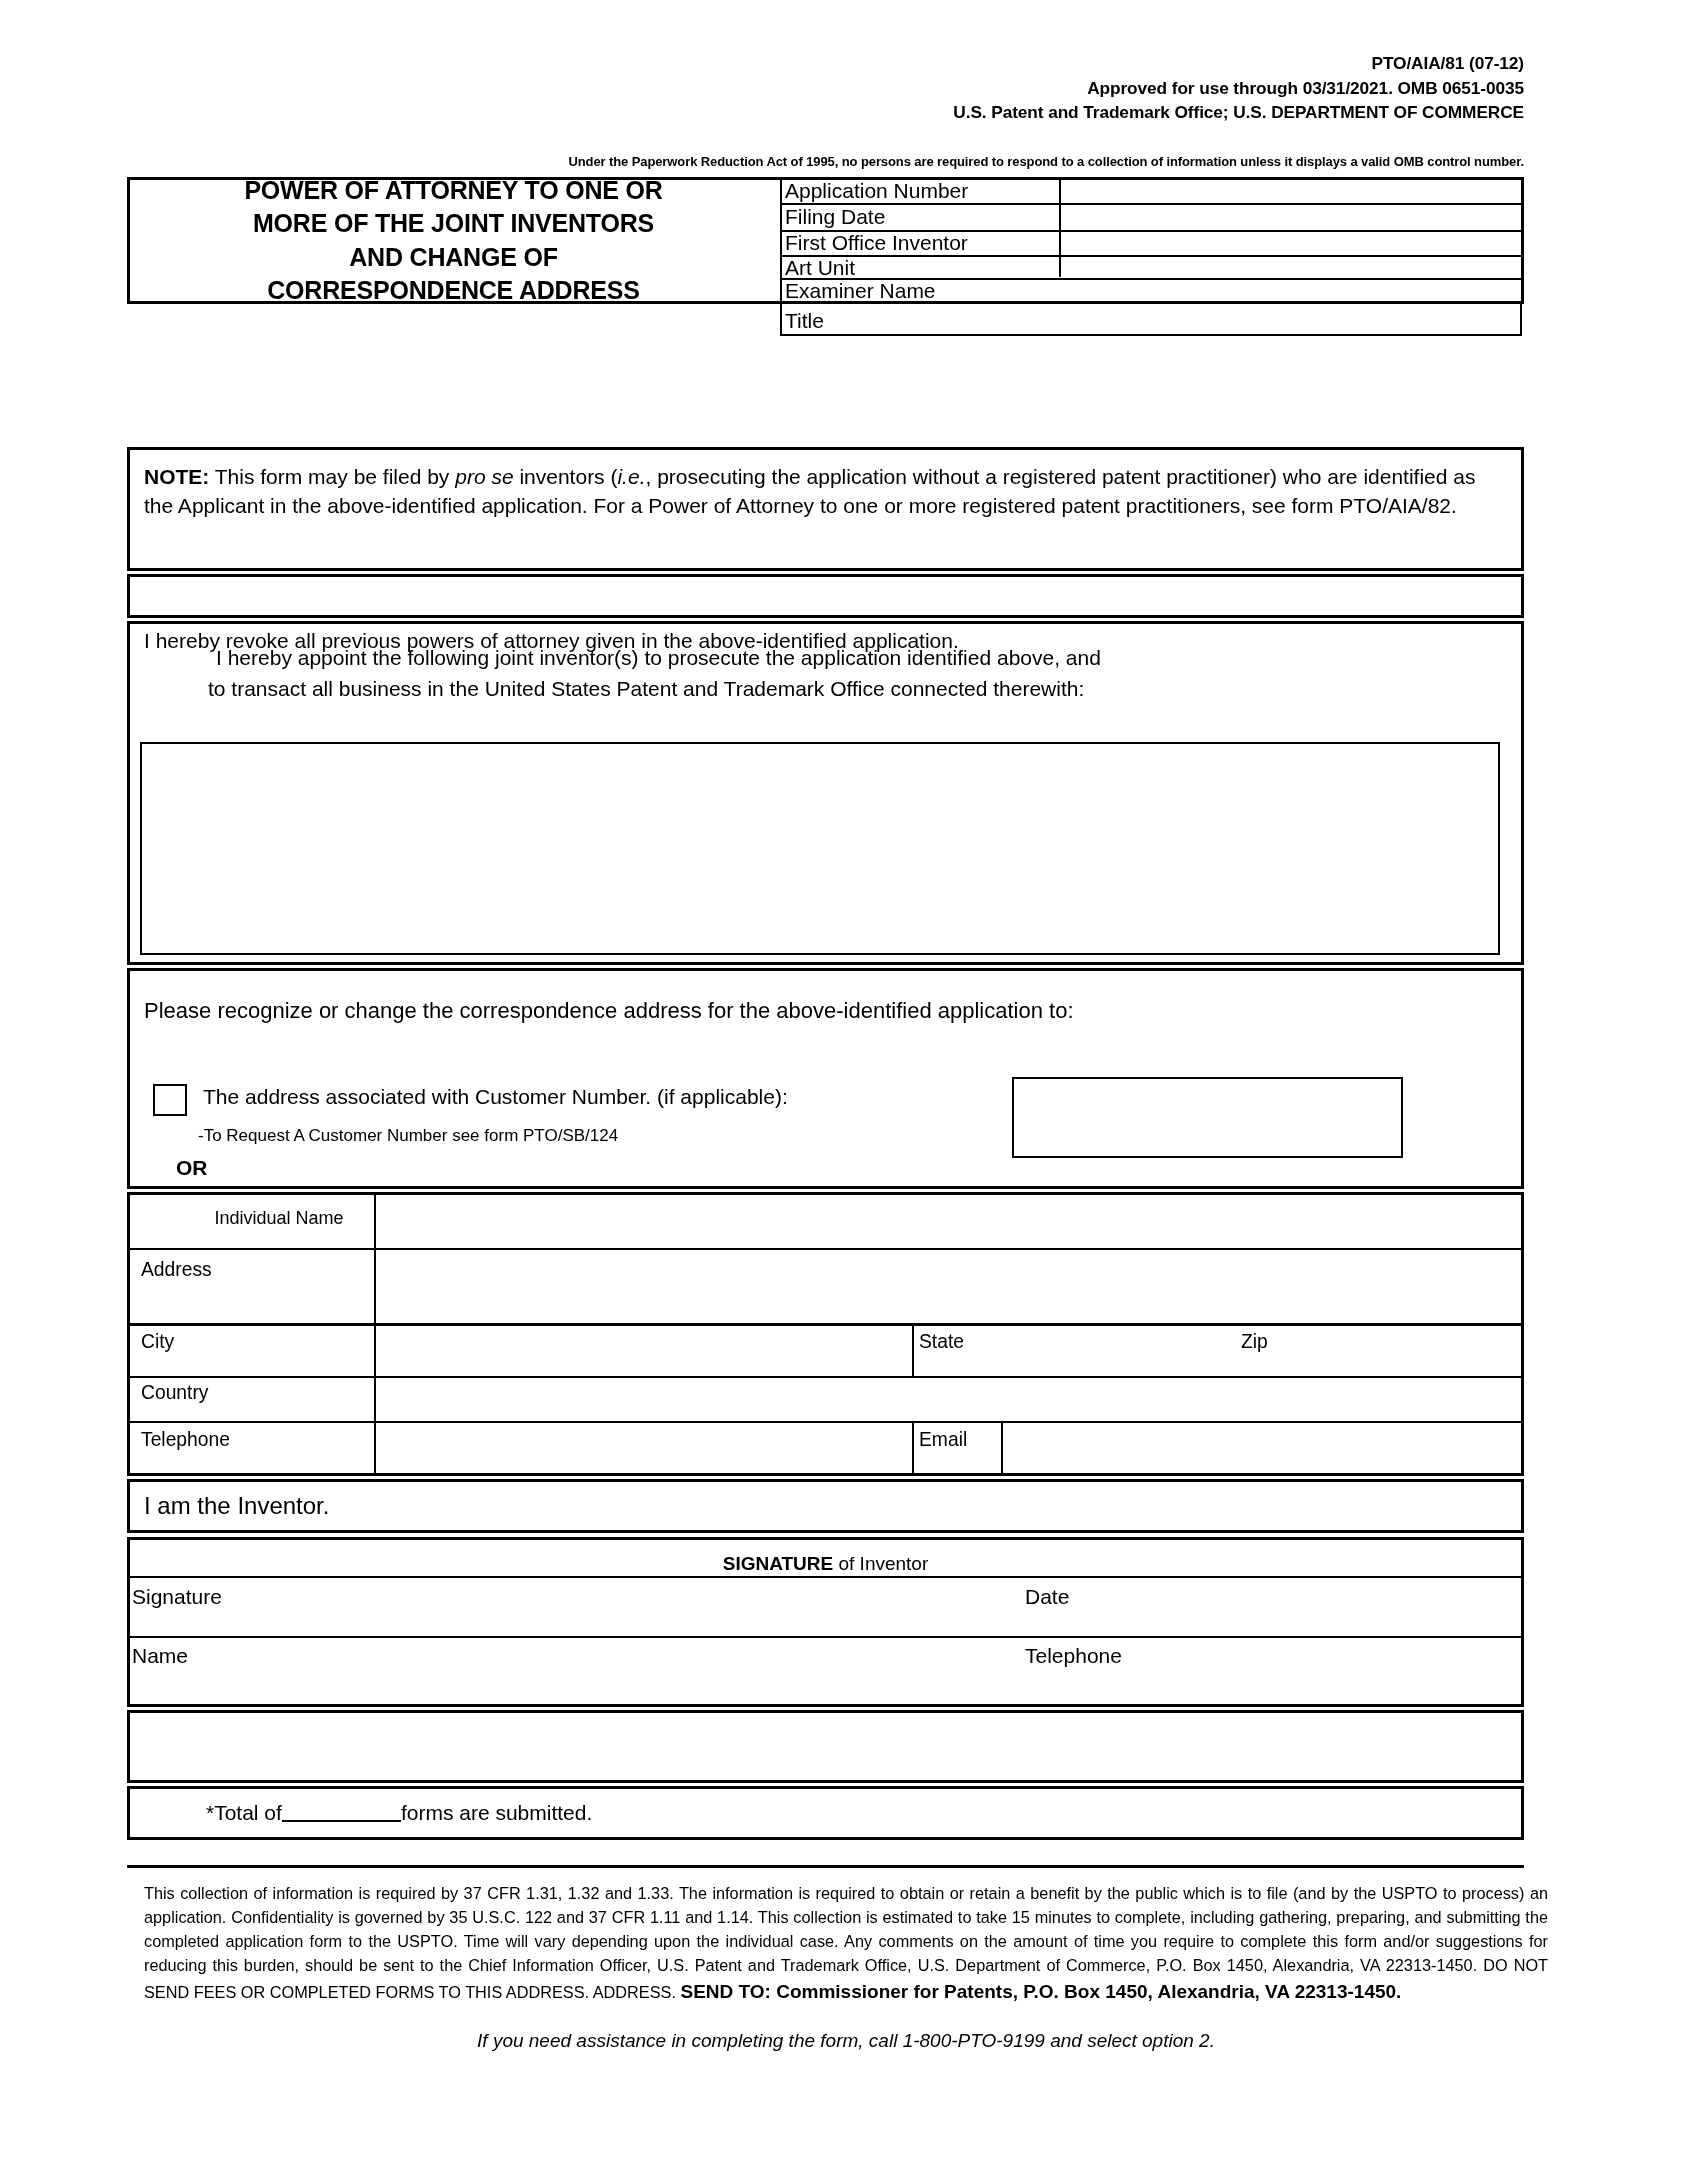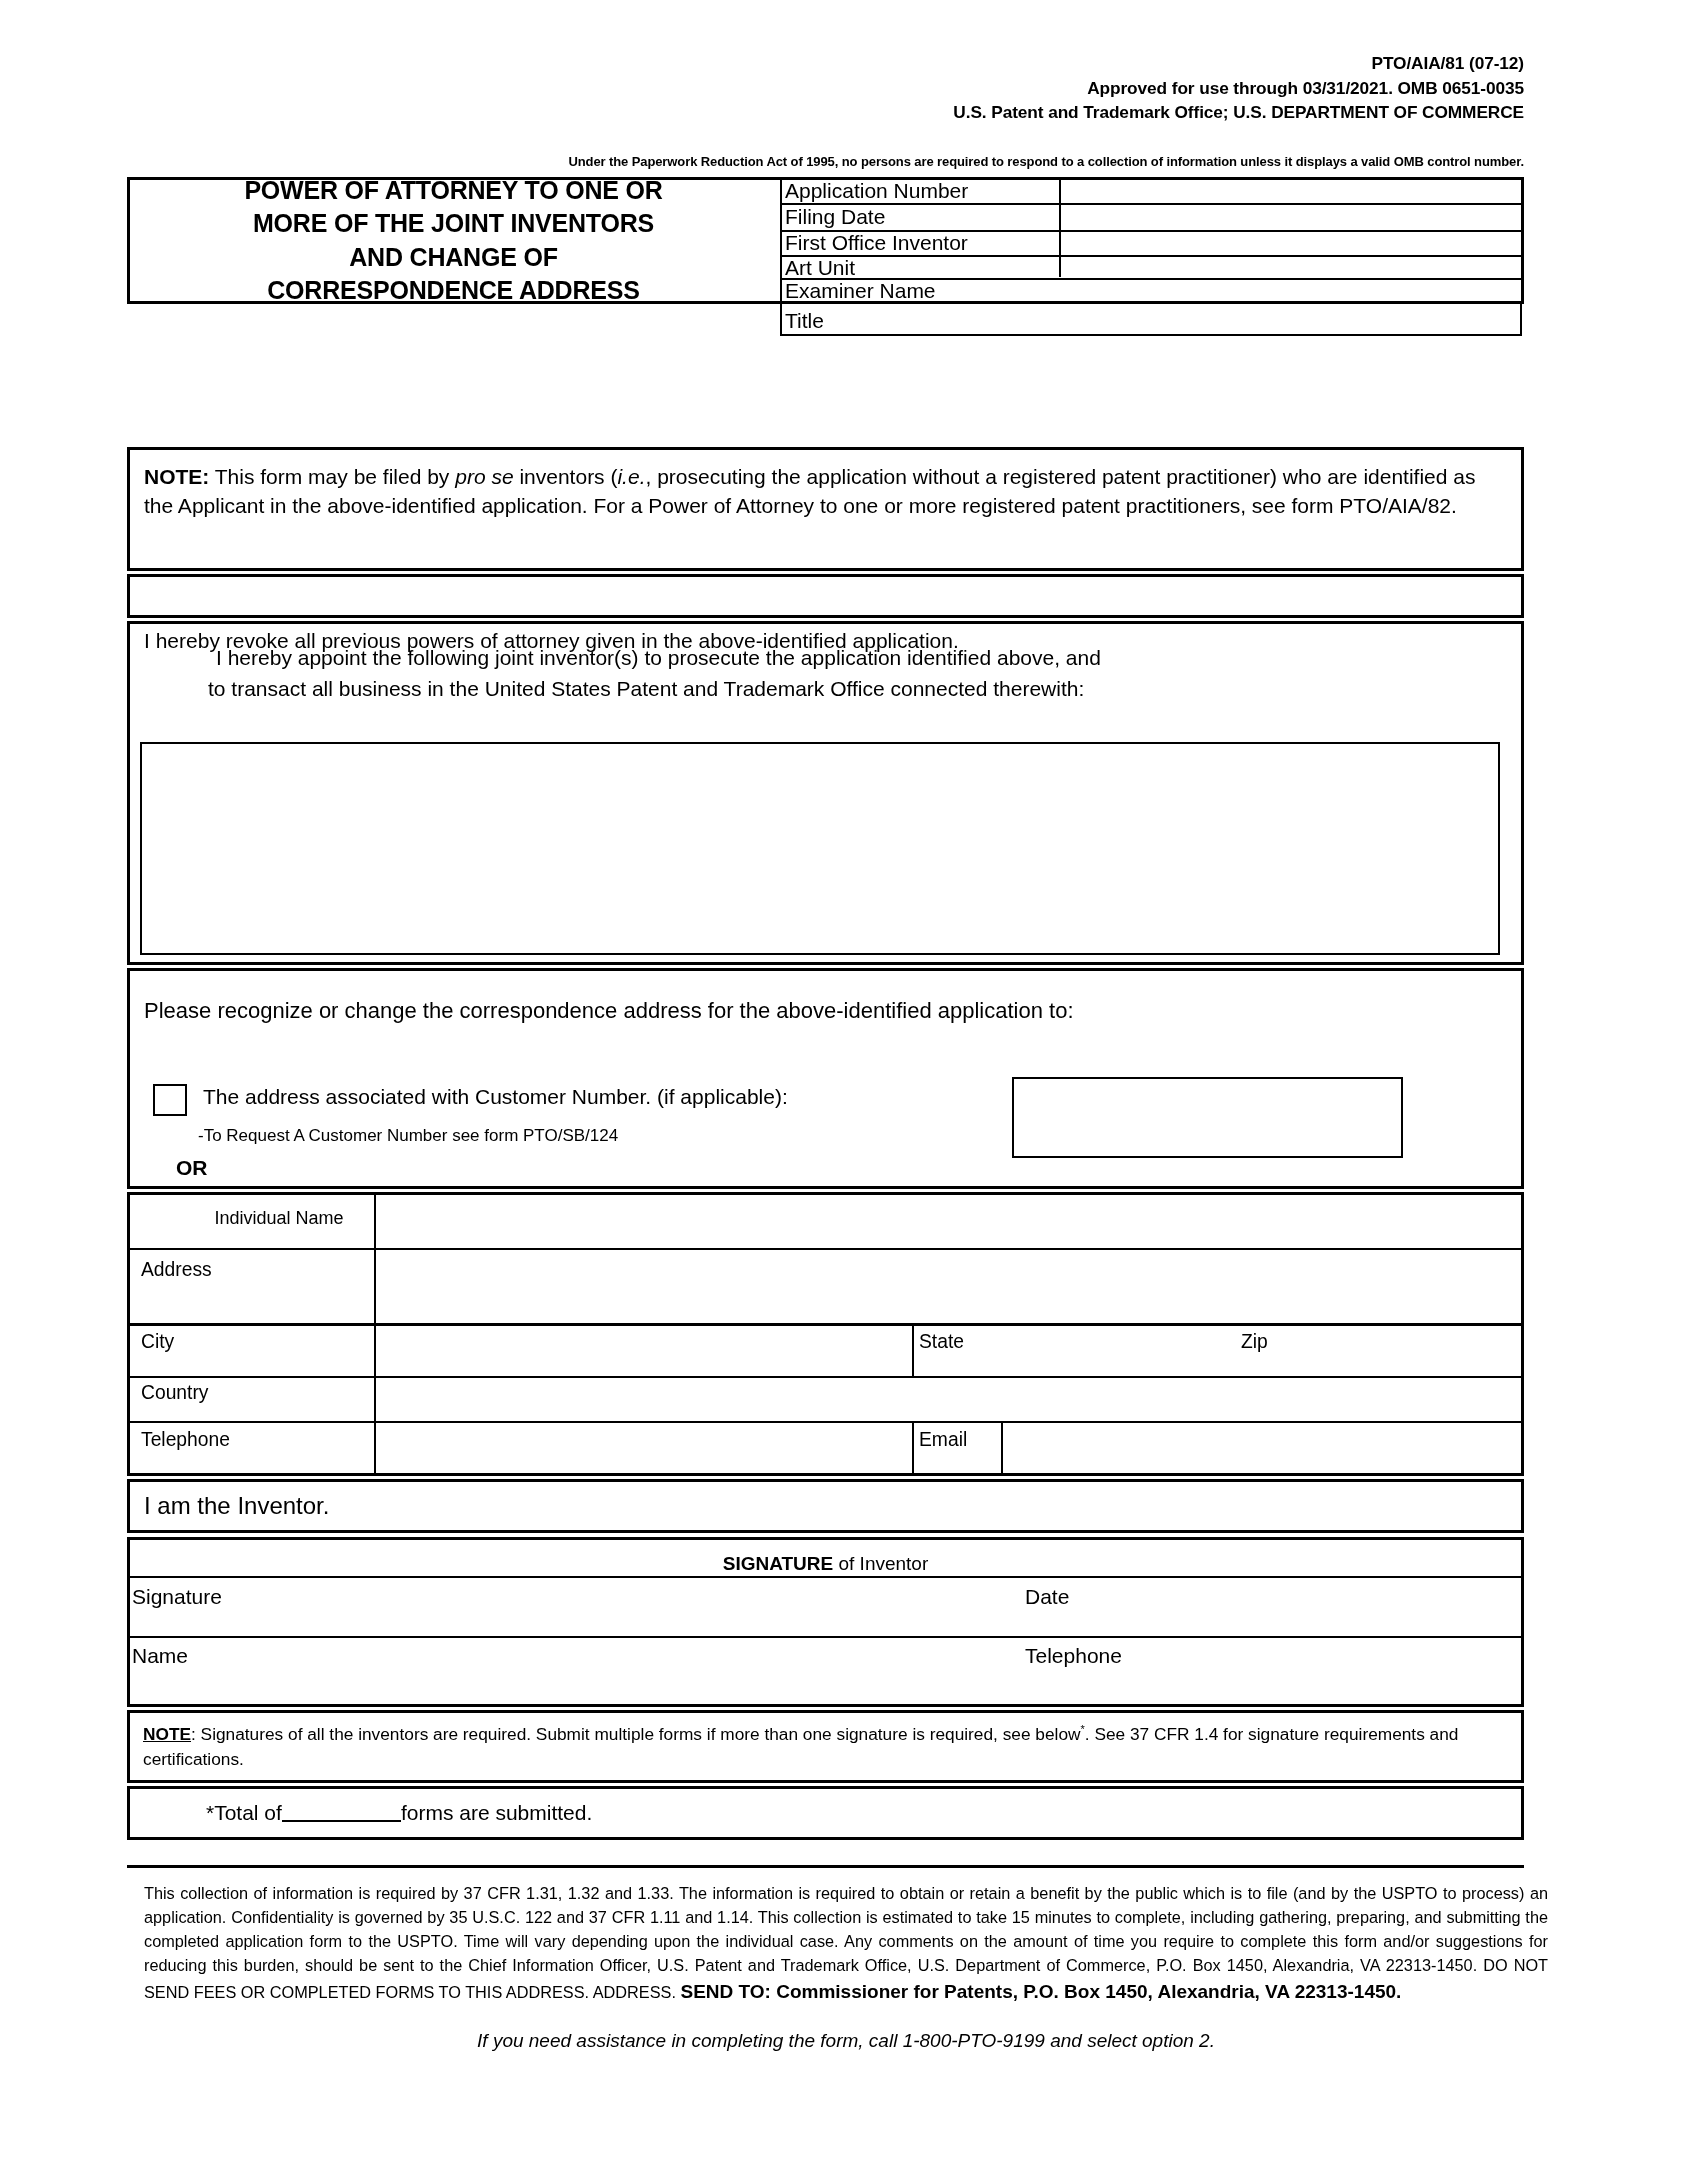--- a/index.html
+++ b/index.html
@@ -301,23 +301,20 @@
   <div class="cell-label" style="left:1025px; top:1585px; font-size:21px;">Date</div>
   <div style="position:absolute; left:1089px; top:1582px; width:416px; height:48px; font-size:20px;"></div>
 
   <div class="cell-label" style="left:132px; top:1644px; font-size:21px;">Name</div>
   <div style="position:absolute; left:287px; top:1641px; width:455px; height:57px; font-size:20px;"></div>
 
   <div class="cell-label" style="left:1025px; top:1644px; font-size:21px;">Telephone</div>
   <div style="position:absolute; left:1148px; top:1641px; width:356px; height:57px; font-size:20px;"></div>
 
   <div class="outer-box" style="left:127px; top:1710px; width:1397px; height:73px;"></div>
-  <div style="position:absolute; left:143px; top:1722px; width:1366px; font-size:17.3px; line-height:1.45;">
-    <b class="uline">NOTE</b><span>: Signatures of all the inventors are required.  Submit multiple forms if more than one signature is required, see below</span><span class="sup">*</span><span>. See 37 CFR 1.4 for signature requirements and certifications.</span>
-  </div>
 
   <div class="outer-box" style="left:127px; top:1786px; width:1397px; height:54px;"></div>
   <div style="position:absolute; left:206px; top:1798px; font-size:21px;">
     <span>*Total of</span><span style="display:inline-block; width:119px; border-bottom:2px solid #000; height:22px; vertical-align:-2px;"></span><span>forms are submitted.</span>
   </div>
 
   <div class="hline-thick" style="left:127px; top:1865px; width:1397px;"></div>
 
   <div class="footer-para">
     <span>This collection of information is required by 37 CFR 1.31, 1.32 and 1.33. The information is required to obtain or retain a benefit by the public which is to file (and by the USPTO to process) an application. Confidentiality is governed by 35 U.S.C. 122 and 37 CFR 1.11 and 1.14. This collection is estimated to take 15 minutes to complete, including gathering, preparing, and submitting the completed application form to the USPTO. Time will vary depending upon the individual case. Any comments on the amount of time you require to complete this form and/or suggestions for reducing this burden, should be sent to the Chief Information Officer, U.S. Patent and Trademark Office, U.S. Department of Commerce, P.O. Box 1450, Alexandria, VA  22313-1450.  DO NOT SEND FEES OR COMPLETED FORMS TO THIS ADDRESS. </span><span>ADDRESS. </span><b class="footer-big">SEND TO:</b><span class="footer-big" style="font-weight:bold;"> Commissioner for Patents, P.O. Box 1450, Alexandria, VA 22313-1450.</span>

